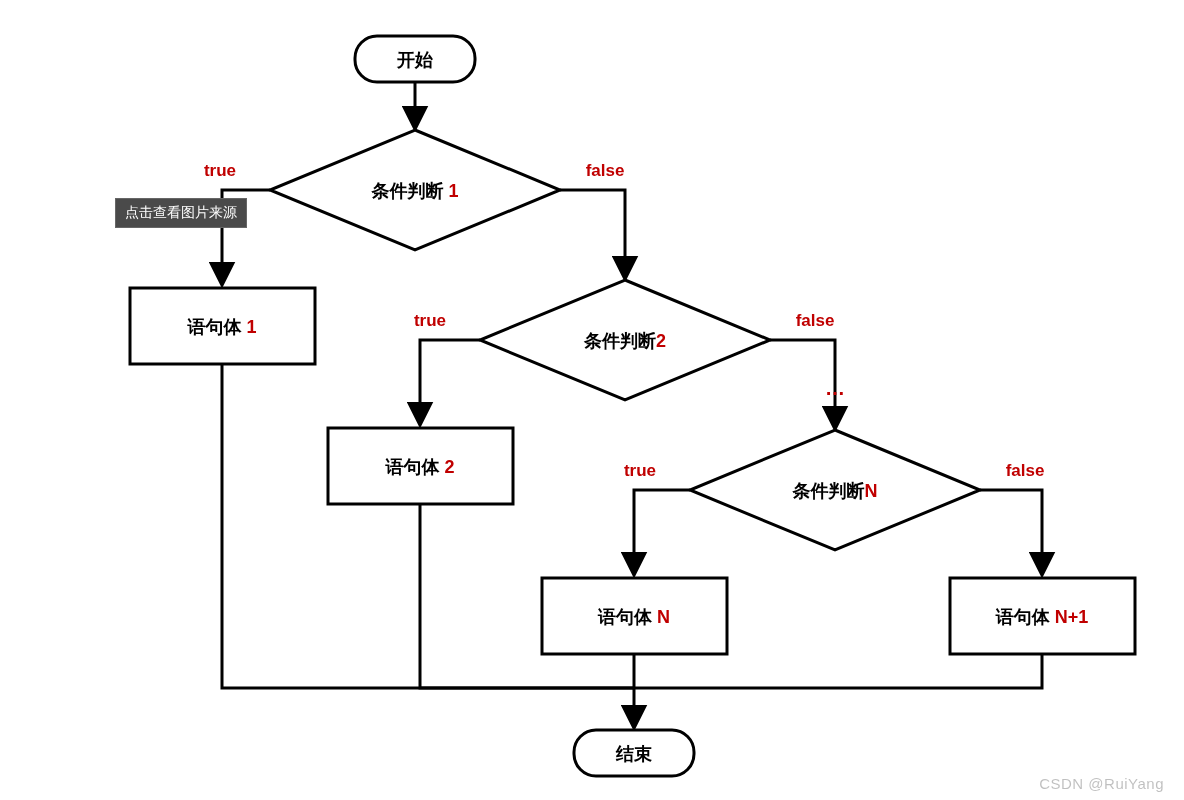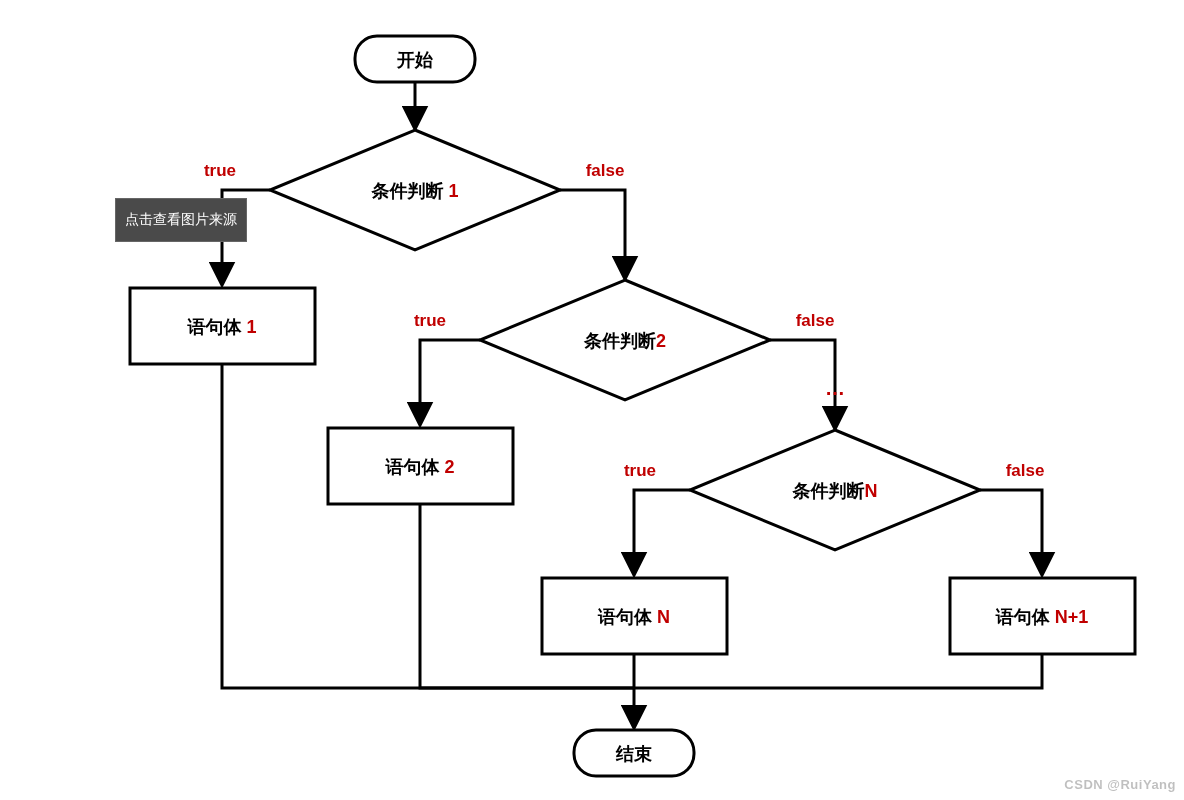--- a/index.html
+++ b/index.html
@@ -31,32 +31,31 @@
     font-size: 17px;
     fill: #c00000;
   }
   .tooltip {
     position: absolute;
     left: 115px;
     top: 198px;
     background: #4a4a4a;
     color: #fff;
     font-size: 14px;
-    padding: 12px 9px;
+    padding: 5px 9px;
     border: 1px solid #666;
     white-space: nowrap;
   }
   .watermark {
     position: absolute;
-    right: 8px;
+    right: 20px;
     bottom: 8px;
-    font-size: 13px;
+    font-size: 15px;
     color: rgba(0,0,0,0.25);
     letter-spacing: 0.5px;
-    font-weight: bold;
   }
 </style>
 </head>
 <body>
 
 <svg width="1184" height="800">
   <defs>
     <marker id="arrow" viewBox="0 0 12 12" refX="10" refY="6" markerWidth="9" markerHeight="9" orient="auto-start-reverse">
       <path d="M 0 0 L 12 6 L 0 12 z" fill="#000"></path>
     </marker>

